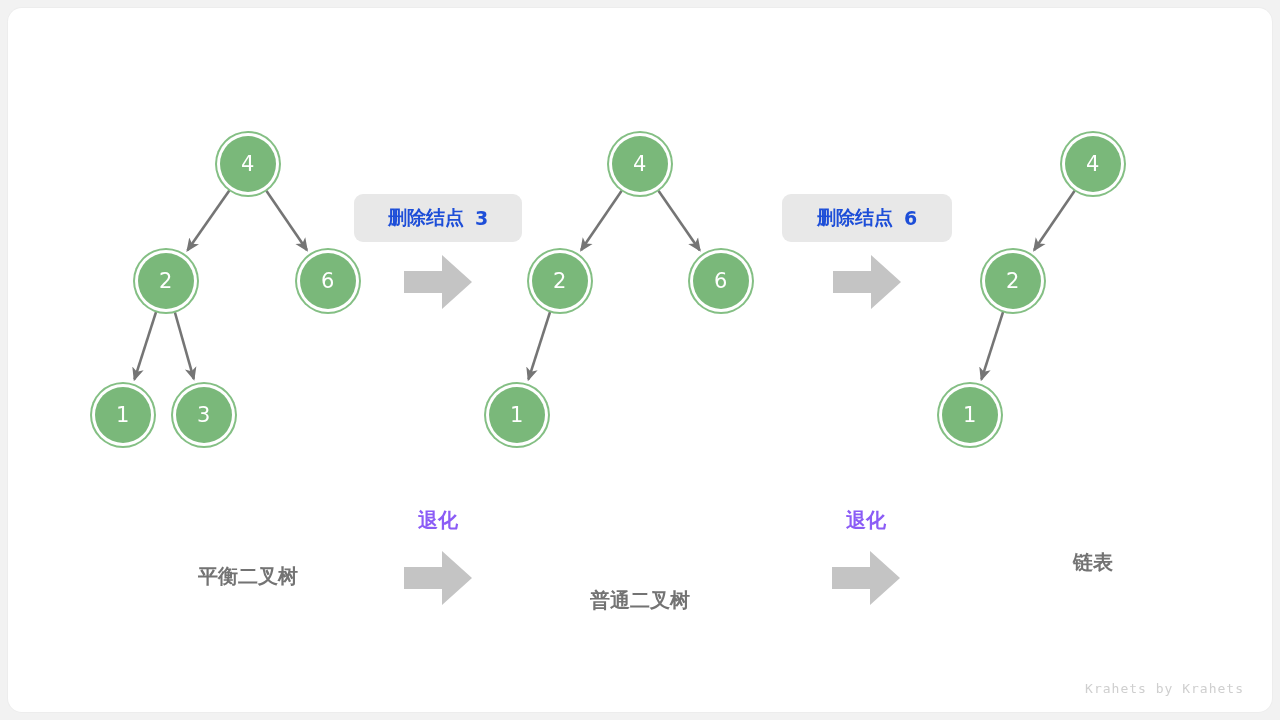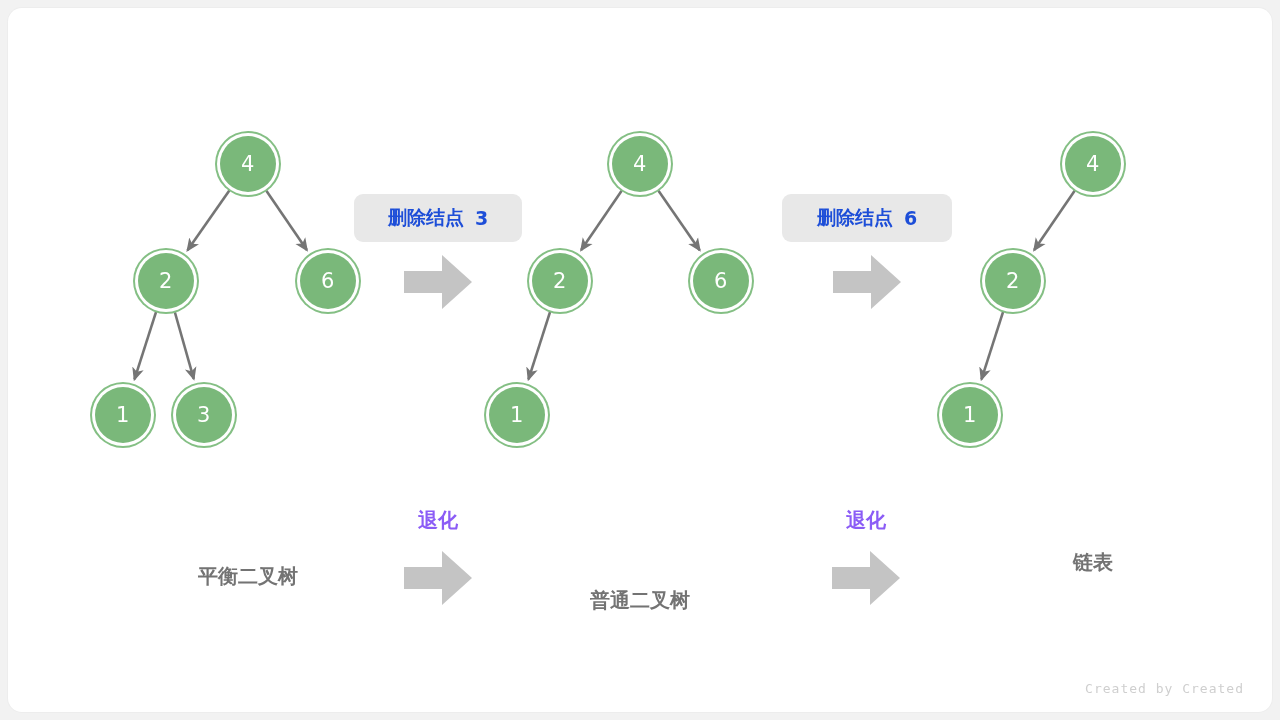--- a/index.html
+++ b/index.html
@@ -167,14 +167,14 @@
       <div class="block-arrow" style="left: 832px; top: 551px; width: 68px; height: 54px;"><svg viewBox="0 0 68 54" width="68" height="54">
           <path d="M0,16 L38,16 L38,0 L68,27 L38,54 L38,38 L0,38 Z" fill="#c4c4c4"></path>
         </svg></div>
     </div>
   <div id="stage-layer">
       <div class="stage-label" style="left: 248px; top: 563px;">平衡二叉树</div>
       <div class="stage-label" style="left: 640px; top: 563px; margin-top: 24px;">普通二叉树</div>
       <div class="stage-label" style="left: 1093px; top: 549px;">链表</div>
     </div>
 
-  <div id="credit">Created by Created</div>
+  <div id="credit">Krahets by Krahets</div>
 </div>
 
 </body></html>

